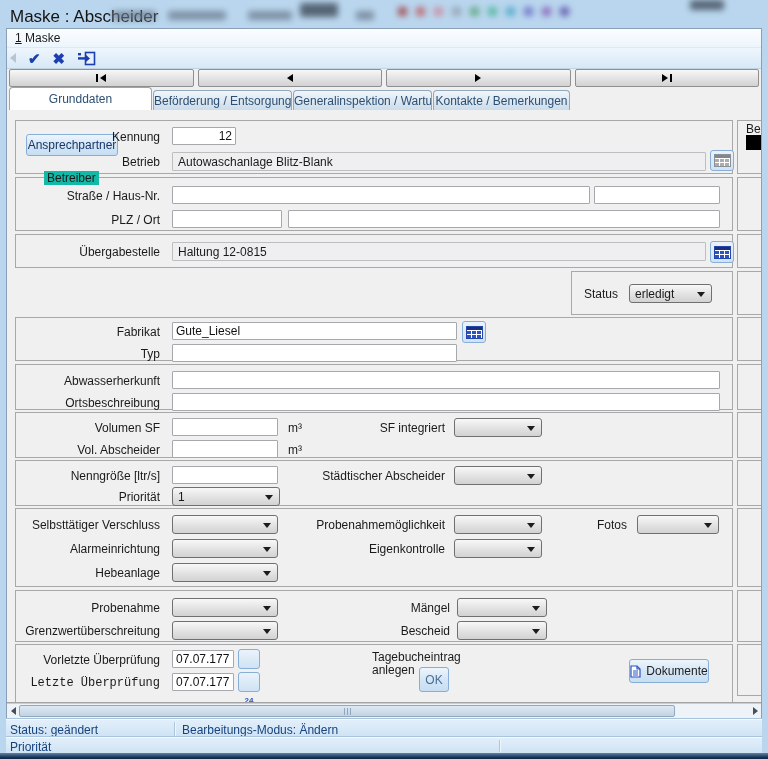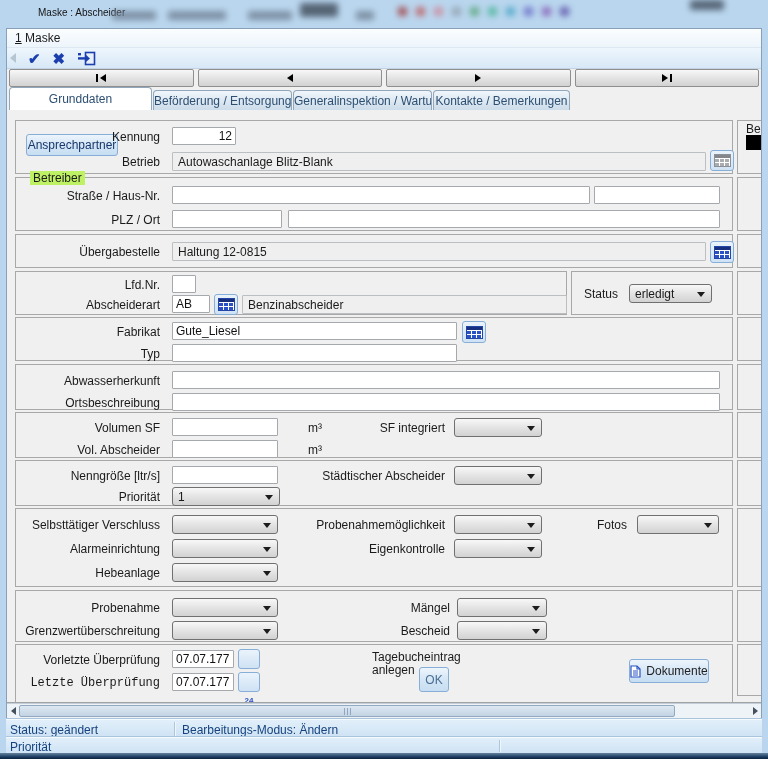--- a/index.html
+++ b/index.html
@@ -2,21 +2,21 @@
 <html><head>
 <meta charset="utf-8">
 <style>
   html,body{margin:0;padding:0;background:#888;}
   .win{position:relative;width:768px;height:759px;overflow:hidden;
        font-family:"Liberation Sans",sans-serif;font-size:12px;color:#1a1a1a;
        background:linear-gradient(180deg,#eaf6fe 0px,#d6eafa 26px,#c2dcf2 60px,#b4d3ec 400px,#abccе8 100%);
        background-color:#b9d6ee;}
   
   .titlebar{position:absolute;left:0;top:0;right:0;height:28px;}
-  .title{position:absolute;left:10px;top:7px;font-size:10px;color:#141414;margin-left:28px;}
+  .title{position:absolute;left:10px;top:7px;font-size:17px;color:#141414;}
   .blob{position:absolute;filter:blur(3px);border-radius:2px;opacity:.78;}
   
   .client{position:absolute;left:6px;top:28px;width:756px;height:691px;
           background:#f0f0f0;border:1px solid #8aa0b8;overflow:hidden;box-sizing:border-box;}
   .menubar{position:absolute;left:0;top:0;right:0;height:19px;background:linear-gradient(#fbfdfe,#edf5fc);
            border-bottom:1px solid #dde8f2;padding:2px 0 0 8px;box-sizing:border-box;}
   .toolbar{position:absolute;left:0;top:19px;right:0;height:21px;
            background:linear-gradient(#eef6fd,#d8e8f6);border-bottom:1px solid #c2d4e4;
            display:flex;align-items:center;gap:12px;padding-left:3px;box-sizing:border-box;}
   .tgrip{width:0;height:0;border-top:5px solid transparent;border-bottom:5px solid transparent;border-right:6px solid #b7c5d2;}
@@ -32,21 +32,21 @@
   .tabs{position:absolute;left:2px;top:58px;right:0;height:23px;display:flex;align-items:flex-end;}
   .tab{height:20px;line-height:20px;text-align:center;color:#2d4f72;box-sizing:border-box;
        background:linear-gradient(#f0f6fb,#ccdcea);border:1px solid #90a7bc;border-bottom:none;
        border-radius:4px 4px 0 0;margin-right:1px;white-space:nowrap;overflow:hidden;}
   .tab.active{height:23px;line-height:23px;background:#fff;position:relative;z-index:2;}
   
   .content{position:absolute;left:0;top:81px;right:0;bottom:15px;background:#f0f0f0;
            border-bottom:1px solid #a3a3a3;overflow:hidden;}
   .sec{position:absolute;left:8px;width:718px;background:#f0f0f0;border:1px solid #a8a8a8;box-sizing:border-box;}
   .rsec{position:absolute;left:730px;width:38px;background:#f0f0f0;border:1px solid #a8a8a8;box-sizing:border-box;}
-  .legend{position:absolute;top:-7px;left:14px;background:#bef264;padding:0 3px;}
+  .legend{position:absolute;top:-7px;left:28px;background:#14b8a6;padding:0 3px;}
   .lbl{position:absolute;right:572px;text-align:right;white-space:nowrap;}
   .inp{position:absolute;height:18px;border:1px solid #a5a9ad;background:#fff;box-sizing:border-box;
        font-family:"Liberation Sans",sans-serif;font-size:12px;color:#111;padding:0 3px;border-radius:1px;outline:none;}
   .num{text-align:right;}
   .ro{position:absolute;height:19px;background:#efefef;border:1px solid #bcbfc2;box-sizing:border-box;
       display:flex;align-items:center;padding:0 5px;border-radius:1px;white-space:nowrap;overflow:hidden;}
   .combo{position:absolute;height:19px;background:linear-gradient(#f8f8f8,#e4e4e4 50%,#d2d2d2);
          border:1px solid #707070;border-radius:3px;box-sizing:border-box;display:flex;align-items:center;
          padding:0 16px 0 5px;cursor:default;}
   .combo::after{content:"";position:absolute;right:6px;top:7px;
@@ -61,21 +61,21 @@
          background-image:linear-gradient(#83878b 0 3px,rgba(0,0,0,0) 3px),
            repeating-linear-gradient(to right,rgba(0,0,0,0) 0 4px,#fff 4px 5px),
            repeating-linear-gradient(to bottom,rgba(0,0,0,0) 0 3px,#fff 3px 4px);}
   .btn{position:absolute;background:linear-gradient(#edf5fc,#d5e6f6 50%,#c7def2);border:1px solid #86aed6;
        border-radius:3px;display:flex;align-items:center;justify-content:center;box-sizing:border-box;gap:5px;cursor:default;}
   .calbtn{position:absolute;width:22px;height:20px;background:linear-gradient(#eaf3fb,#cfe2f4);
           border:1px solid #86aed6;border-radius:3px;display:flex;flex-direction:column;align-items:center;
           justify-content:center;box-sizing:border-box;gap:1px;}
   .calbar{width:12px;height:4px;background:#2b52c4;border-radius:2px;}
   .caltext{font-size:8px;font-weight:bold;color:#2b52c4;line-height:8px;margin-top:36px;}
-  .unit{position:absolute;white-space:nowrap;margin-left:20px;}
+  .unit{position:absolute;white-space:nowrap;}
   .bea{position:absolute;left:8px;top:1px;white-space:nowrap;}
   .blacksq{position:absolute;left:8px;top:14px;width:16px;height:15px;background:#000;}
   
   .hscroll{position:absolute;left:0;right:0;bottom:0;height:15px;background:#eef3f8;border-top:1px solid #c3cfdb;box-sizing:border-box;}
   .harrow{position:absolute;top:2px;width:10px;height:10px;display:flex;align-items:center;justify-content:center;}
   .htri-l{width:0;height:0;border-top:4px solid transparent;border-bottom:4px solid transparent;border-right:5px solid #44505c;}
   .htri-r{width:0;height:0;border-top:4px solid transparent;border-bottom:4px solid transparent;border-left:5px solid #44505c;}
   .hthumb{position:absolute;left:12px;width:656px;top:1px;height:12px;
           background:linear-gradient(#dde8f2,#c3d3e3);border:1px solid #93a9c0;border-radius:2px;box-sizing:border-box;
           display:flex;align-items:center;justify-content:center;gap:2px;}
@@ -186,32 +186,20 @@
       <div class="sec" style="top:124px;height:34px;">
         <div class="lbl" style="top:10px;">Übergabestelle</div>
         <div class="ro" style="left:156px;top:7px;width:534px;">
           <span>Haltung 12-0815</span>
         </div>
         <div class="gbtn" style="left:694px;top:6px;height:22px;">
           <div class="gicon"></div>
         </div>
       </div>
 
-      <div class="sec" style="top:161px;height:44px;width:552px;">
-        <div class="lbl" style="top:6px;right:406px;">Lfd.Nr.</div>
-        <input class="inp" style="left: 156px; top: 3px; width: 24px;">
-        <div class="lbl" style="top:26px;right:406px;">Abscheiderart</div>
-        <input class="inp" style="left: 156px; top: 23px; width: 38px;" value="AB">
-        <div class="gbtn" style="left:198px;top:22px;">
-          <div class="gicon"></div>
-        </div>
-        <div class="ro" style="left:226px;top:23px;width:325px;">
-          <span>Benzinabscheider</span>
-        </div>
-      </div>
       <div class="sec" style="top:161px;height:44px;left:564px;width:162px;">
         <div class="lbl" style="top:15px;right:114px;">Status</div>
         <div class="combo" style="left:57px;top:12px;width:83px;">
           <span>erledigt</span>
         </div>
       </div>
 
       <div class="sec" style="top:207px;height:44px;">
         <div class="lbl" style="top:7px;">Fabrikat</div>
         <input class="inp" style="left: 156px; top: 4px; width: 285px;" value="Gute_Liesel">

